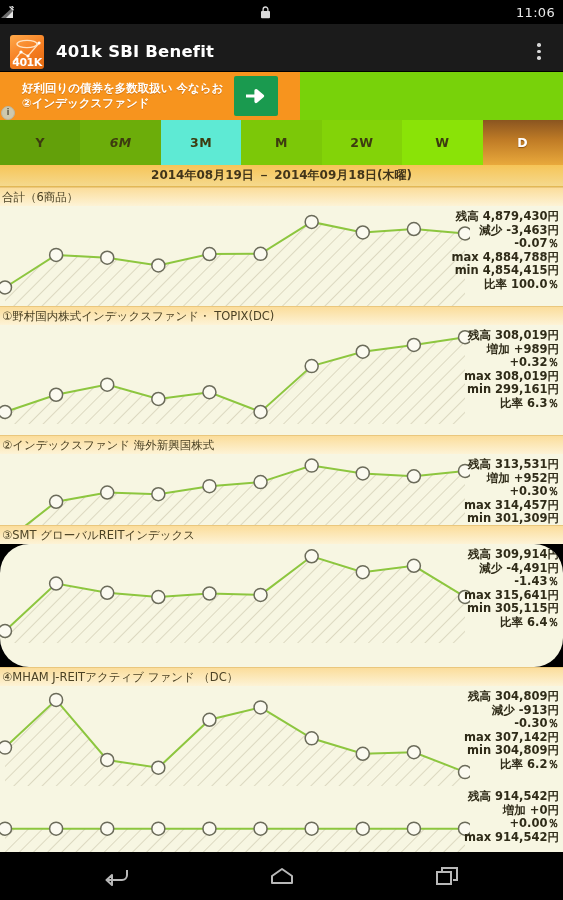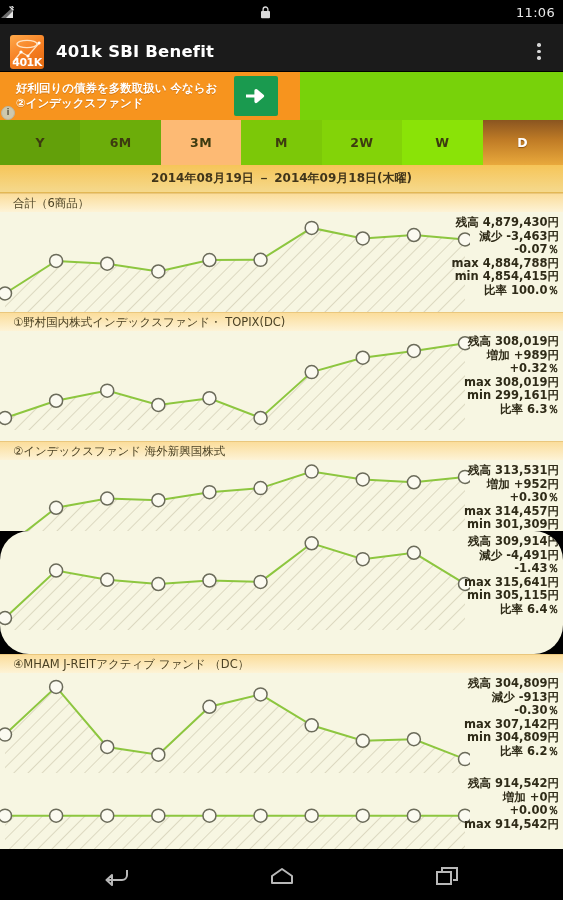--- a/index.html
+++ b/index.html
@@ -54,21 +54,21 @@
   .ad-strip {
     height:48px; background:#78d20a;
     display:flex; align-items:stretch; position:relative;
   }
   .ad-box {
     width:300px; background:#f7941e; display:flex; align-items:center;
     position:relative; flex:none;
   }
   .ad-text {
     color:#fff; font-size:11.5px; line-height:15px; font-weight:bold;
-    padding-left:16px; width:232px;
+    padding-left:22px; width:232px;
     text-shadow:0 1px 0 rgba(150,70,0,.35);
   }
   .ad-arrow {
     width:44px; height:40px; margin-left:2px; background:#1a9a4f;
     display:flex; align-items:center; justify-content:center; flex:none;
     border-radius:2px; cursor:pointer;
   }
   .ad-info {
     position:absolute; left:1px; bottom:0px; width:14px; height:14px;
     border-radius:50%; border:1.5px solid #b9b5a0; background:#cfc9ad;
@@ -80,30 +80,30 @@
   .tabs { display:flex; height:45px; }
   .tab {
     flex:1 1 0; display:flex; align-items:center; justify-content:center;
     font-size:12.5px; font-weight:bold; color:#3d3b10; cursor:pointer;
     letter-spacing:.4px;
   }
   .tab.selected { color:#fff; text-shadow:0 1px 1px rgba(90,40,0,.55); }
 
   
   .daterange {
-    height:28px; background:linear-gradient(#f6c558,#f5d98d);
+    height:22px; background:linear-gradient(#f6c558,#f5d98d);
     display:flex; align-items:center; justify-content:center;
     font-size:12px; color:#41351a; font-weight:bold;
     border-bottom:1px solid #e3b855;
   }
   .section { position:relative; width:563px; overflow:hidden; }
   .sec-head {
     height:19px; background:linear-gradient(#fbdd9b,#fdf3d6);
     display:flex; align-items:center;
-    font-size:11.5px; color:#4b4225; padding-left:13px; white-space:nowrap;
+    font-size:11.5px; color:#4b4225; padding-left:2px; white-space:nowrap;
     border-top:1px solid #eac77d;
   }
   .sec-body {
     position:relative; background:#f7f6e2; overflow:hidden;
   }
   .chart-area { position:absolute; left:0; top:0; }
   .stats {
     position:absolute; right:4px; top:4px; text-align:right;
     font-size:11.5px; line-height:13.6px; color:#2f2b18; white-space:nowrap;
   }
@@ -165,22 +165,22 @@
         <svg width="24" height="18" viewBox="0 0 24 18">
           <path d="M2 9 H15 M12 3.5 L18.5 9 L12 14.5 Z" stroke="#fff" stroke-width="3.2" fill="#fff" stroke-linejoin="round"></path>
         </svg>
       </div>
       <div class="ad-info">i</div>
     </div>
   </div>
 
   <div class="tabs" id="tabs">
       <div class="tab" style="background: rgb(99, 160, 10);">Y</div>
-      <div class="tab" style="background: rgb(108, 173, 10);">6M</div>
-      <div class="tab" style="background: #fdba74; text-align: center;">3M</div>
+      <div class="tab" style="background: rgb(108, 173, 10); font-style: italic;">6M</div>
+      <div class="tab" style="background: #5eead4; text-align: center;">3M</div>
       <div class="tab" style="background: rgb(124, 200, 8);">M</div>
       <div class="tab" style="background: rgb(131, 211, 8);">2W</div>
       <div class="tab" style="background: rgb(138, 227, 7);">W</div>
       <div class="tab selected" style="background: linear-gradient(rgb(138, 85, 32) 0%, rgb(192, 124, 38) 45%, rgb(233, 169, 60) 100%);">D</div>
     </div>
 
   <div class="daterange">2014年08月19日 － 2014年09月18日(木曜)</div>
 
   <div id="sections">
       <div class="section">
@@ -273,20 +273,21 @@
             <div>残高 313,531円</div>
             <div>増加 +952円</div>
             <div>+0.30％</div>
             <div>max 314,457円</div>
             <div>min 301,309円</div>
             <div>比率 6.4％</div>
           </div>
         </div>
       </div>
       <div class="section">
+        <div class="sec-head">③SMT グローバルREITインデックス</div>
         <div class="sec-body" style="height: 123px; border-radius: 29px;">
           <svg class="chart-area" width="470" height="99">
             <defs>
               <pattern id="hatch3" width="10" height="10" patternUnits="userSpaceOnUse" patternTransform="rotate(45)">
                 <line x1="0" y1="0" x2="0" y2="10" stroke="#cdc9ae" stroke-width="1.3"></line>
               </pattern>
             </defs>
             <path d="M5,99 L5,87.05131578947368 L56.11111111111111,39.55263157894736 L107.22222222222221,48.78947368421053 L158.33333333333331,53.05263157894737 L209.44444444444443,49.5 L260.55555555555554,50.92105263157895 L311.66666666666663,12.261315789473688 L362.77777777777777,28.184210526315788 L413.88888888888886,21.78947368421053 L465,52.95315789473683 L465,99 Z" fill="url(#hatch3)"></path>
             <polyline points="5,87.05131578947368 56.11111111111111,39.55263157894736 107.22222222222221,48.78947368421053 158.33333333333331,53.05263157894737 209.44444444444443,49.5 260.55555555555554,50.92105263157895 311.66666666666663,12.261315789473688 362.77777777777777,28.184210526315788 413.88888888888886,21.78947368421053 465,52.95315789473683" fill="none" stroke="#8dc63f" stroke-width="2"></polyline>
             <circle cx="5" cy="87.05131578947368" r="6.5" fill="#fbfaf0" stroke="#6b6b5a" stroke-width="1.5"></circle>

